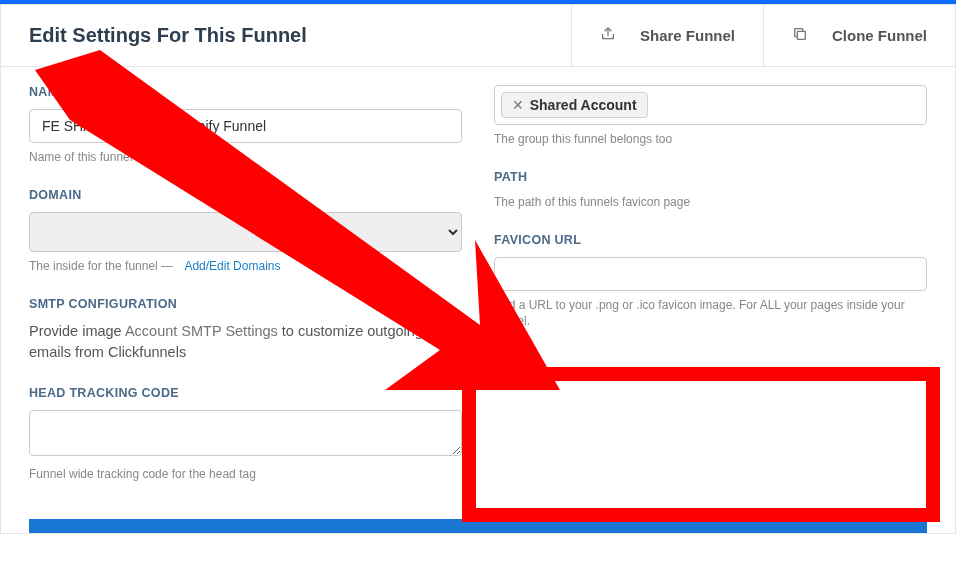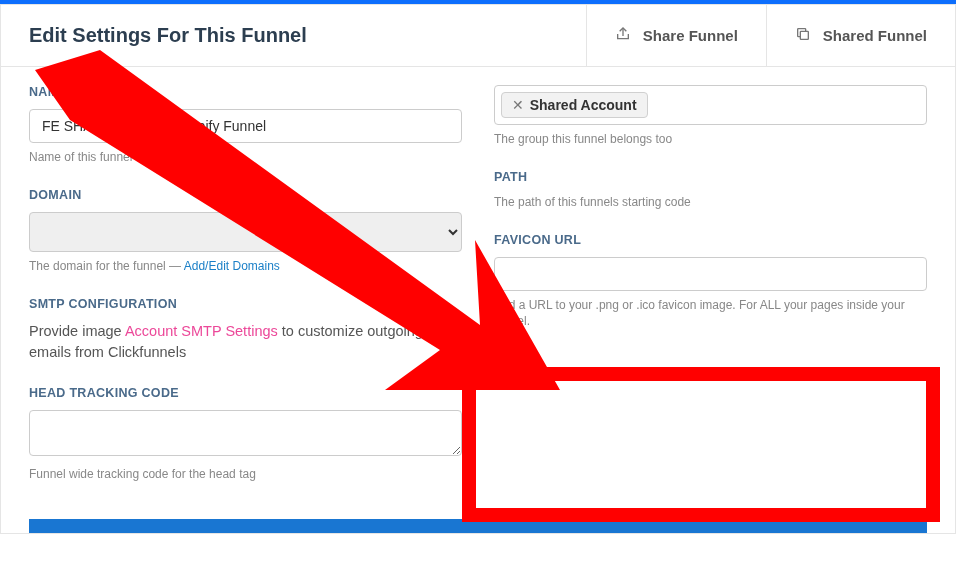--- a/index.html
+++ b/index.html
@@ -24,21 +24,21 @@
       padding: 16px 28px;
       display: flex;
       align-items: center;
       font-size: 20px;
       font-weight: 600;
       color: #2c3e50;
     }
     .header-btn {
       display: flex;
       align-items: center;
-      gap: 12px;
+      gap: 24px;
       padding: 13px 28px;
       border-left: 1px solid #e5e5e5;
       font-size: 15px;
       font-weight: 600;
       color: #555;
       cursor: pointer;
       background: #fff;
       border-top: none;
       border-right: none;
       border-bottom: none;
@@ -54,23 +54,23 @@
       color: #4a6a8a;
       margin-bottom: 10px;
       text-transform: uppercase;
     }
     .field-help {
       font-size: 12px;
       color: #888;
       margin-top: 6px;
       line-height: 1.4;
     }
-    .field-help a { color: #1a7fc7; text-decoration: none; }
+    .field-help a { color: #1a7fc7; text-decoration: none; margin-left: 8px; }
     .text-run { font-size: 14.5px; color: #555; line-height: 1.5; }
-    .text-run a { color: #ec4899; text-decoration: none; }
+    .text-run a { color: #737373; text-decoration: none; }
     input[type="text"], select, textarea {
       width: 100%;
       padding: 8px 12px;
       font-size: 14px;
       border: 1px solid #ccc;
       border-radius: 4px;
       background: #fff;
       color: #333;
       font-family: inherit;
     }
@@ -131,39 +131,39 @@
       </span>
       <span>Share Funnel</span>
     </button>
     <button class="header-btn">
       <span class="icon">
         <svg width="16" height="16" viewBox="0 0 24 24" fill="none" stroke="currentColor" stroke-width="2">
             <rect x="8" y="8" width="12" height="12" rx="1"></rect>
             <path d="M16 8V5a1 1 0 0 0-1-1H5a1 1 0 0 0-1 1v10a1 1 0 0 0 1 1h3"></path>
           </svg>
       </span>
-      <span>Shared Funnel</span>
+      <span>Clone Funnel</span>
     </button>
   </div>
 
   <div class="panel-body">
 
     <div class="col">
 
       <div class="field">
         <div class="field-label">NAME</div>
         <input type="text" value="FE SHARE - Perfect Shopify Funnel" style="">
         <div class="field-help">Name of this funnel</div>
       </div>
 
       <div class="field">
         <div class="field-label">DOMAIN</div>
         <select></select>
         <div class="field-help">
-          <span>The domain for the funnel — </span><a href="#">Add/Edit Domains</a>
+          <span>The inside for the funnel — </span><a href="#">Add/Edit Domains</a>
         </div>
       </div>
 
       <div class="field">
         <div class="field-label">SMTP CONFIGURATION</div>
         <div class="text-run">
           <span>Provide image </span><a href="#">Account SMTP Settings</a><span> to customize outgoing emails from Clickfunnels</span>
         </div>
       </div>
 
@@ -182,21 +182,21 @@
           <span class="tag">
             <span class="tag-x">✕</span>
             <span>Shared Account</span>
           </span>
         </div>
         <div class="field-help">The group this funnel belongs too</div>
       </div>
 
       <div class="field">
         <div class="field-label">PATH</div>
-        <div class="field-help">The path of this funnels starting code</div>
+        <div class="field-help">The path of this funnels favicon page</div>
       </div>
 
       <div class="field">
         <div class="field-label">FAVICON URL</div>
         <input type="text" style="">
         <div class="field-help">Add a URL to your .png or .ico favicon image. For ALL your pages inside your funnel.</div>
       </div>
 
 
     </div>

